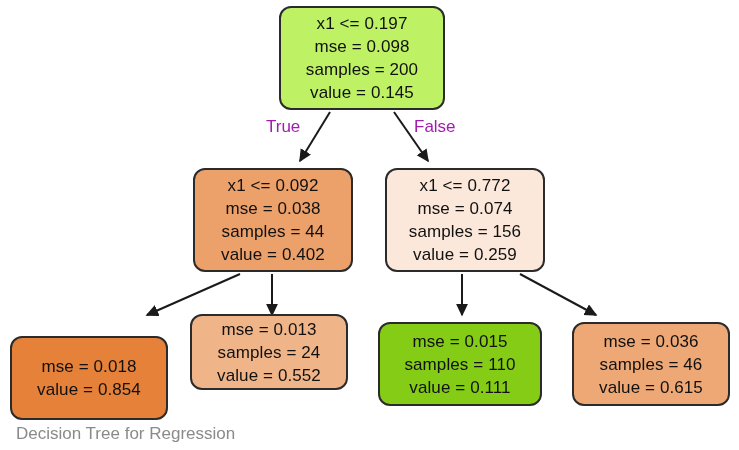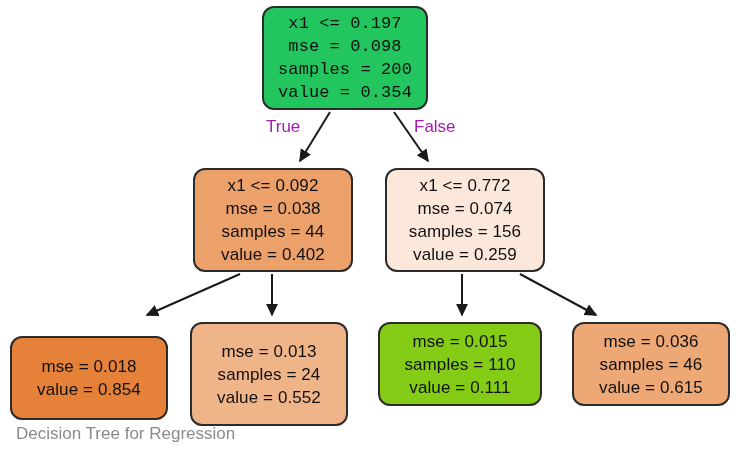--- a/index.html
+++ b/index.html
@@ -68,43 +68,43 @@
     <line x1="272" y1="274" x2="272" y2="315"></line>
     <line x1="462" y1="274" x2="462" y2="315"></line>
     <line x1="520" y1="274" x2="596" y2="315"></line>
   </g>
 </svg>
 
 <div class="edge-label" id="label-true" style="left:266px;top:117px;">True</div>
 <div class="edge-label" id="label-false" style="left:414px;top:117px;">False</div>
 
 <div id="nodes-layer">
-    <div class="node" style="left: 262px; top: 6px; width: 166px; height: 104px; background: #22c55e; font-family: Liberation Mono, monospace;">
+    <div class="node" style="left: 279px; top: 6px; width: 166px; height: 104px; background: #bef264;">
       <span class="ln">x1 &lt;= 0.197</span>
       <span class="ln">mse = 0.098</span>
       <span class="ln">samples = 200</span>
-      <span class="ln">value = 0.354</span>
+      <span class="ln">value = 0.145</span>
     </div>
     <div class="node" style="left: 193px; top: 168px; width: 160px; height: 104px; background: rgb(236, 160, 106);">
       <span class="ln">x1 &lt;= 0.092</span>
       <span class="ln">mse = 0.038</span>
       <span class="ln">samples = 44</span>
       <span class="ln">value = 0.402</span>
     </div>
     <div class="node" style="left: 385px; top: 168px; width: 160px; height: 104px; background: rgb(251, 232, 219);">
       <span class="ln">x1 &lt;= 0.772</span>
       <span class="ln">mse = 0.074</span>
       <span class="ln">samples = 156</span>
       <span class="ln">value = 0.259</span>
     </div>
     <div class="node" style="left: 10px; top: 336px; width: 158px; height: 84px; background: rgb(229, 129, 57);">
       <span class="ln">mse = 0.018</span>
       <span class="ln">value = 0.854</span>
     </div>
-    <div class="node" style="left: 190px; top: 322px; width: 158px; height: 104px; background: rgb(240, 180, 137);">
+    <div class="node" style="left: 190px; top: 314px; width: 158px; height: 76px; background: rgb(240, 180, 137);">
       <span class="ln">mse = 0.013</span>
       <span class="ln">samples = 24</span>
       <span class="ln">value = 0.552</span>
     </div>
     <div class="node" style="left: 378px; top: 322px; width: 164px; height: 84px; background: #84cc16;">
       <span class="ln">mse = 0.015</span>
       <span class="ln">samples = 110</span>
       <span class="ln">value = 0.111</span>
     </div>
     <div class="node" style="left: 572px; top: 322px; width: 158px; height: 84px; background: rgb(237, 168, 118);">

